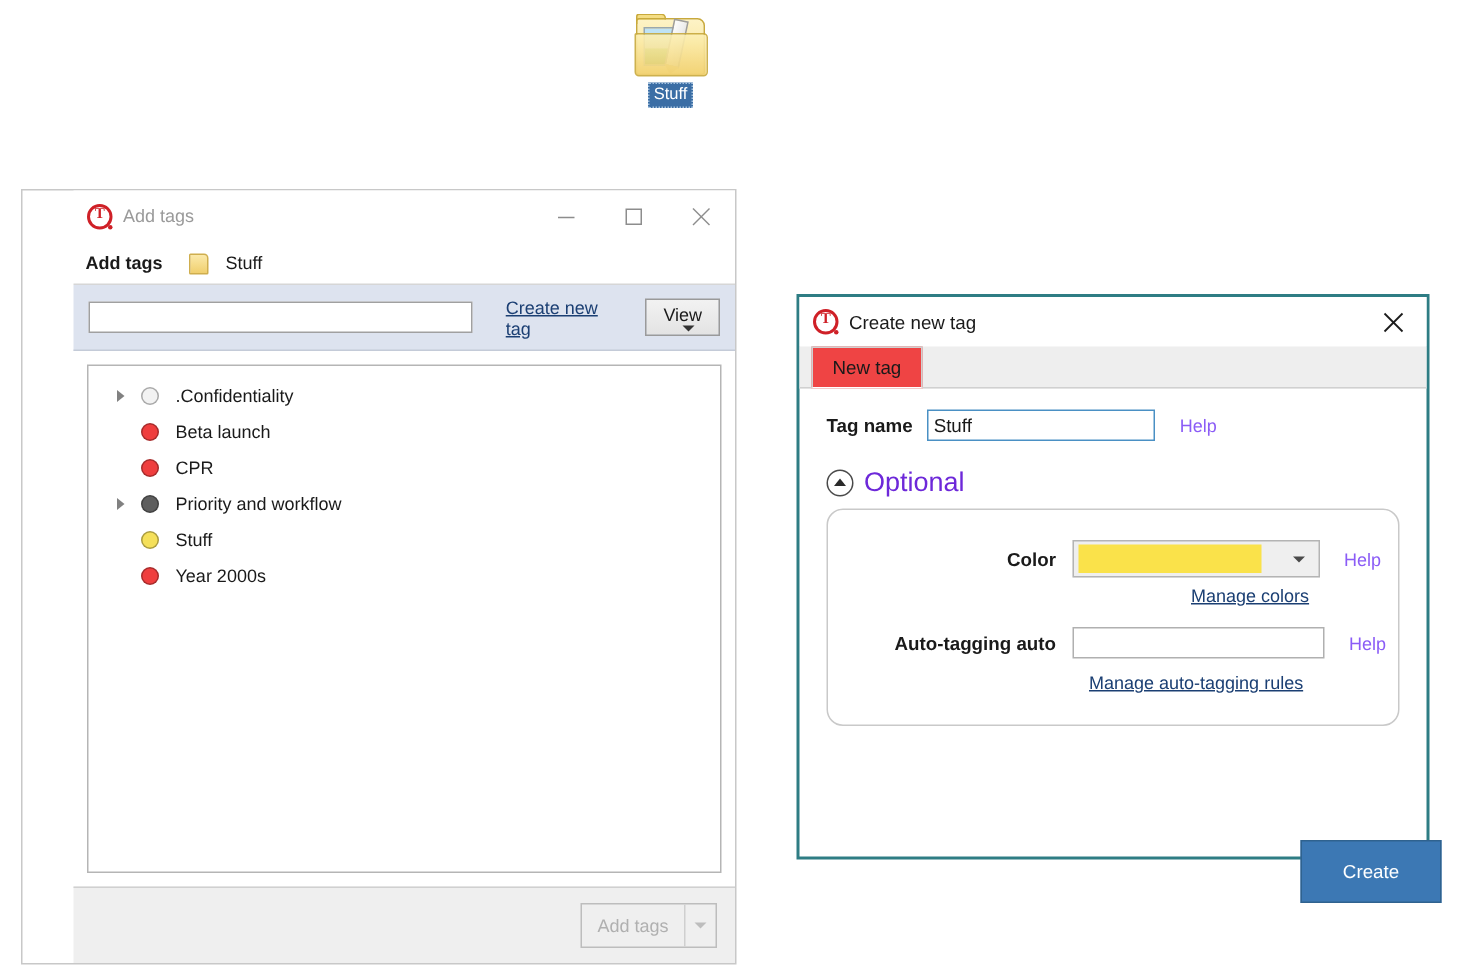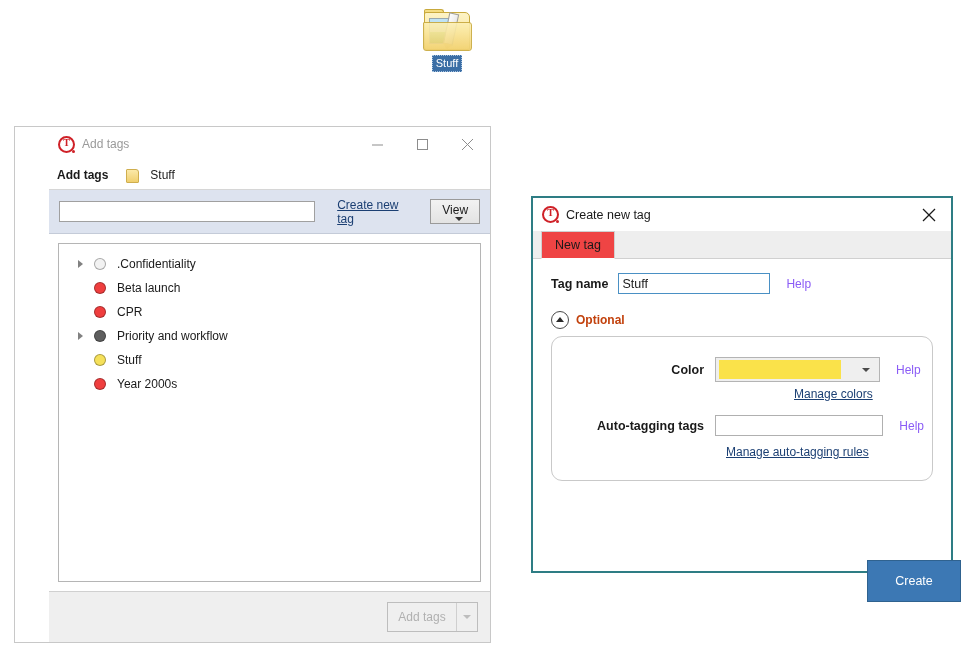--- a/index.html
+++ b/index.html
@@ -437,21 +437,21 @@
     margin-right: 7px;
     flex: none;
   }
   #optional-chevron .chev {
     width: 0; height: 0;
     border-left: 4px solid transparent;
     border-right: 4px solid transparent;
     border-bottom: 5px solid #2a2a2a;
     margin-bottom: 1px;
   }
-  #optional-label { font-size: 12px; color: #c2410c; font-weight: bold; }
+  #optional-label { font-size: 18px; color: #6d28d9; }
 
   #optional-group {
     margin-top: 7px;
     height: 145px;
     border: 1px solid #c9c9c9;
     border-radius: 11px;
     box-sizing: border-box;
     position: relative;
   }
   .opt-row {
@@ -675,21 +675,21 @@
         <span class="opt-label">Color</span>
         <div id="color-select">
           <span id="color-swatch"></span>
           <span class="caret"></span>
         </div>
         <span class="help-link">Help</span>
       </div>
       <span class="sub-link" id="manage-colors-link">Manage colors</span>
 
       <div class="opt-row" id="auto-row">
-        <span class="opt-label">Auto-tagging tags</span>
+        <span class="opt-label">Auto-tagging auto</span>
         <input id="auto-input" type="text" value="" style="">
         <span class="help-link">Help</span>
       </div>
       <span class="sub-link" id="manage-auto-link">Manage auto-tagging rules</span>
 
     </div>
 
     <div id="create-button">Create</div>
 
   </div>

